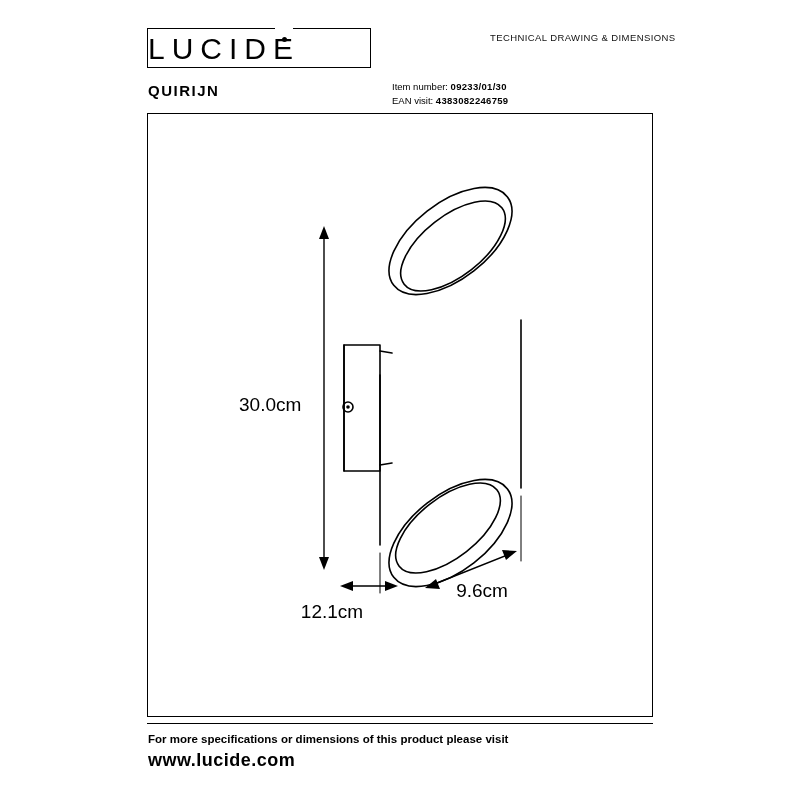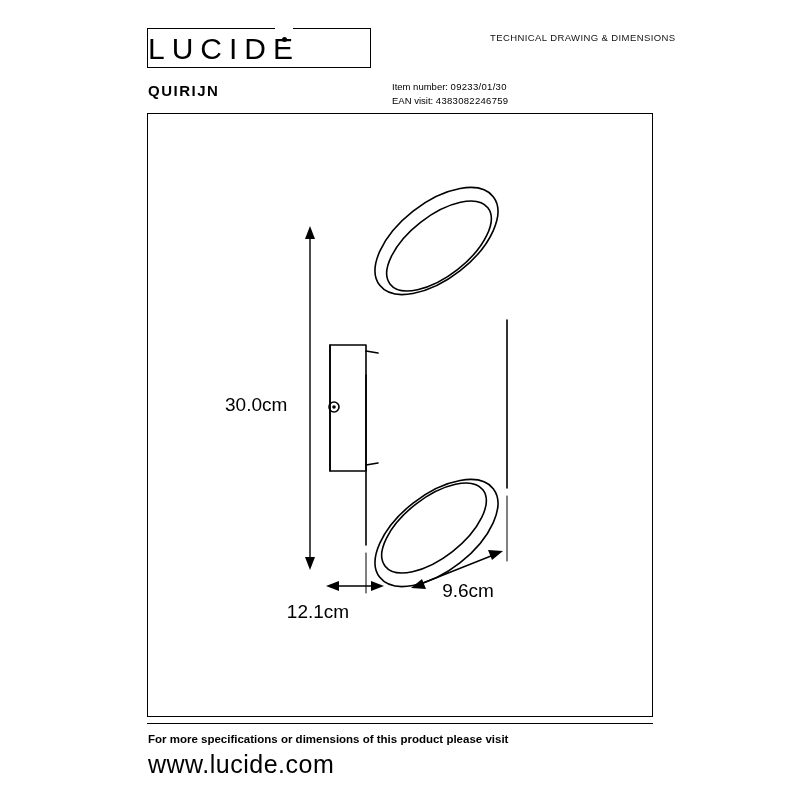--- a/index.html
+++ b/index.html
@@ -88,37 +88,37 @@
   .meta {
     position: absolute;
     left: 392px;
     top: 80px;
     font-size: 9.5px;
     line-height: 14px;
     color: #000;
   }
   .meta .row { white-space: nowrap; }
   .meta .k { font-weight: normal; }
-  .meta .v { font-weight: normal; letter-spacing: 0.3px; }
+  .meta .v { font-weight: bold; letter-spacing: 0.3px; }
 
   
   .frame {
     position: absolute;
     left: 147px;
     top: 113px;
     width: 506px;
     height: 604px;
     border: 1px solid #000;
     box-sizing: border-box;
     background: #fff;
   }
 
   .svg-wrap {
     position: absolute;
-    left: 130px;
+    left: 144px;
     top: 113px;
     width: 506px;
     height: 604px;
   }
 
   
   .footer-rule {
     position: absolute;
     left: 147px;
     top: 723px;
@@ -131,22 +131,22 @@
     left: 148px;
     top: 733px;
     font-size: 11.5px;
     font-weight: bold;
     color: #000;
   }
   .footer-line2 {
     position: absolute;
     left: 148px;
     top: 750px;
-    font-size: 25px;
-    font-weight: normal;
+    font-size: 18px;
+    font-weight: bold;
     letter-spacing: 0.5px;
     color: #000;
   }
 
   .dim-text {
     font-family: "Liberation Sans", sans-serif;
     font-size: 19px;
     fill: #000;
   }
 </style>

